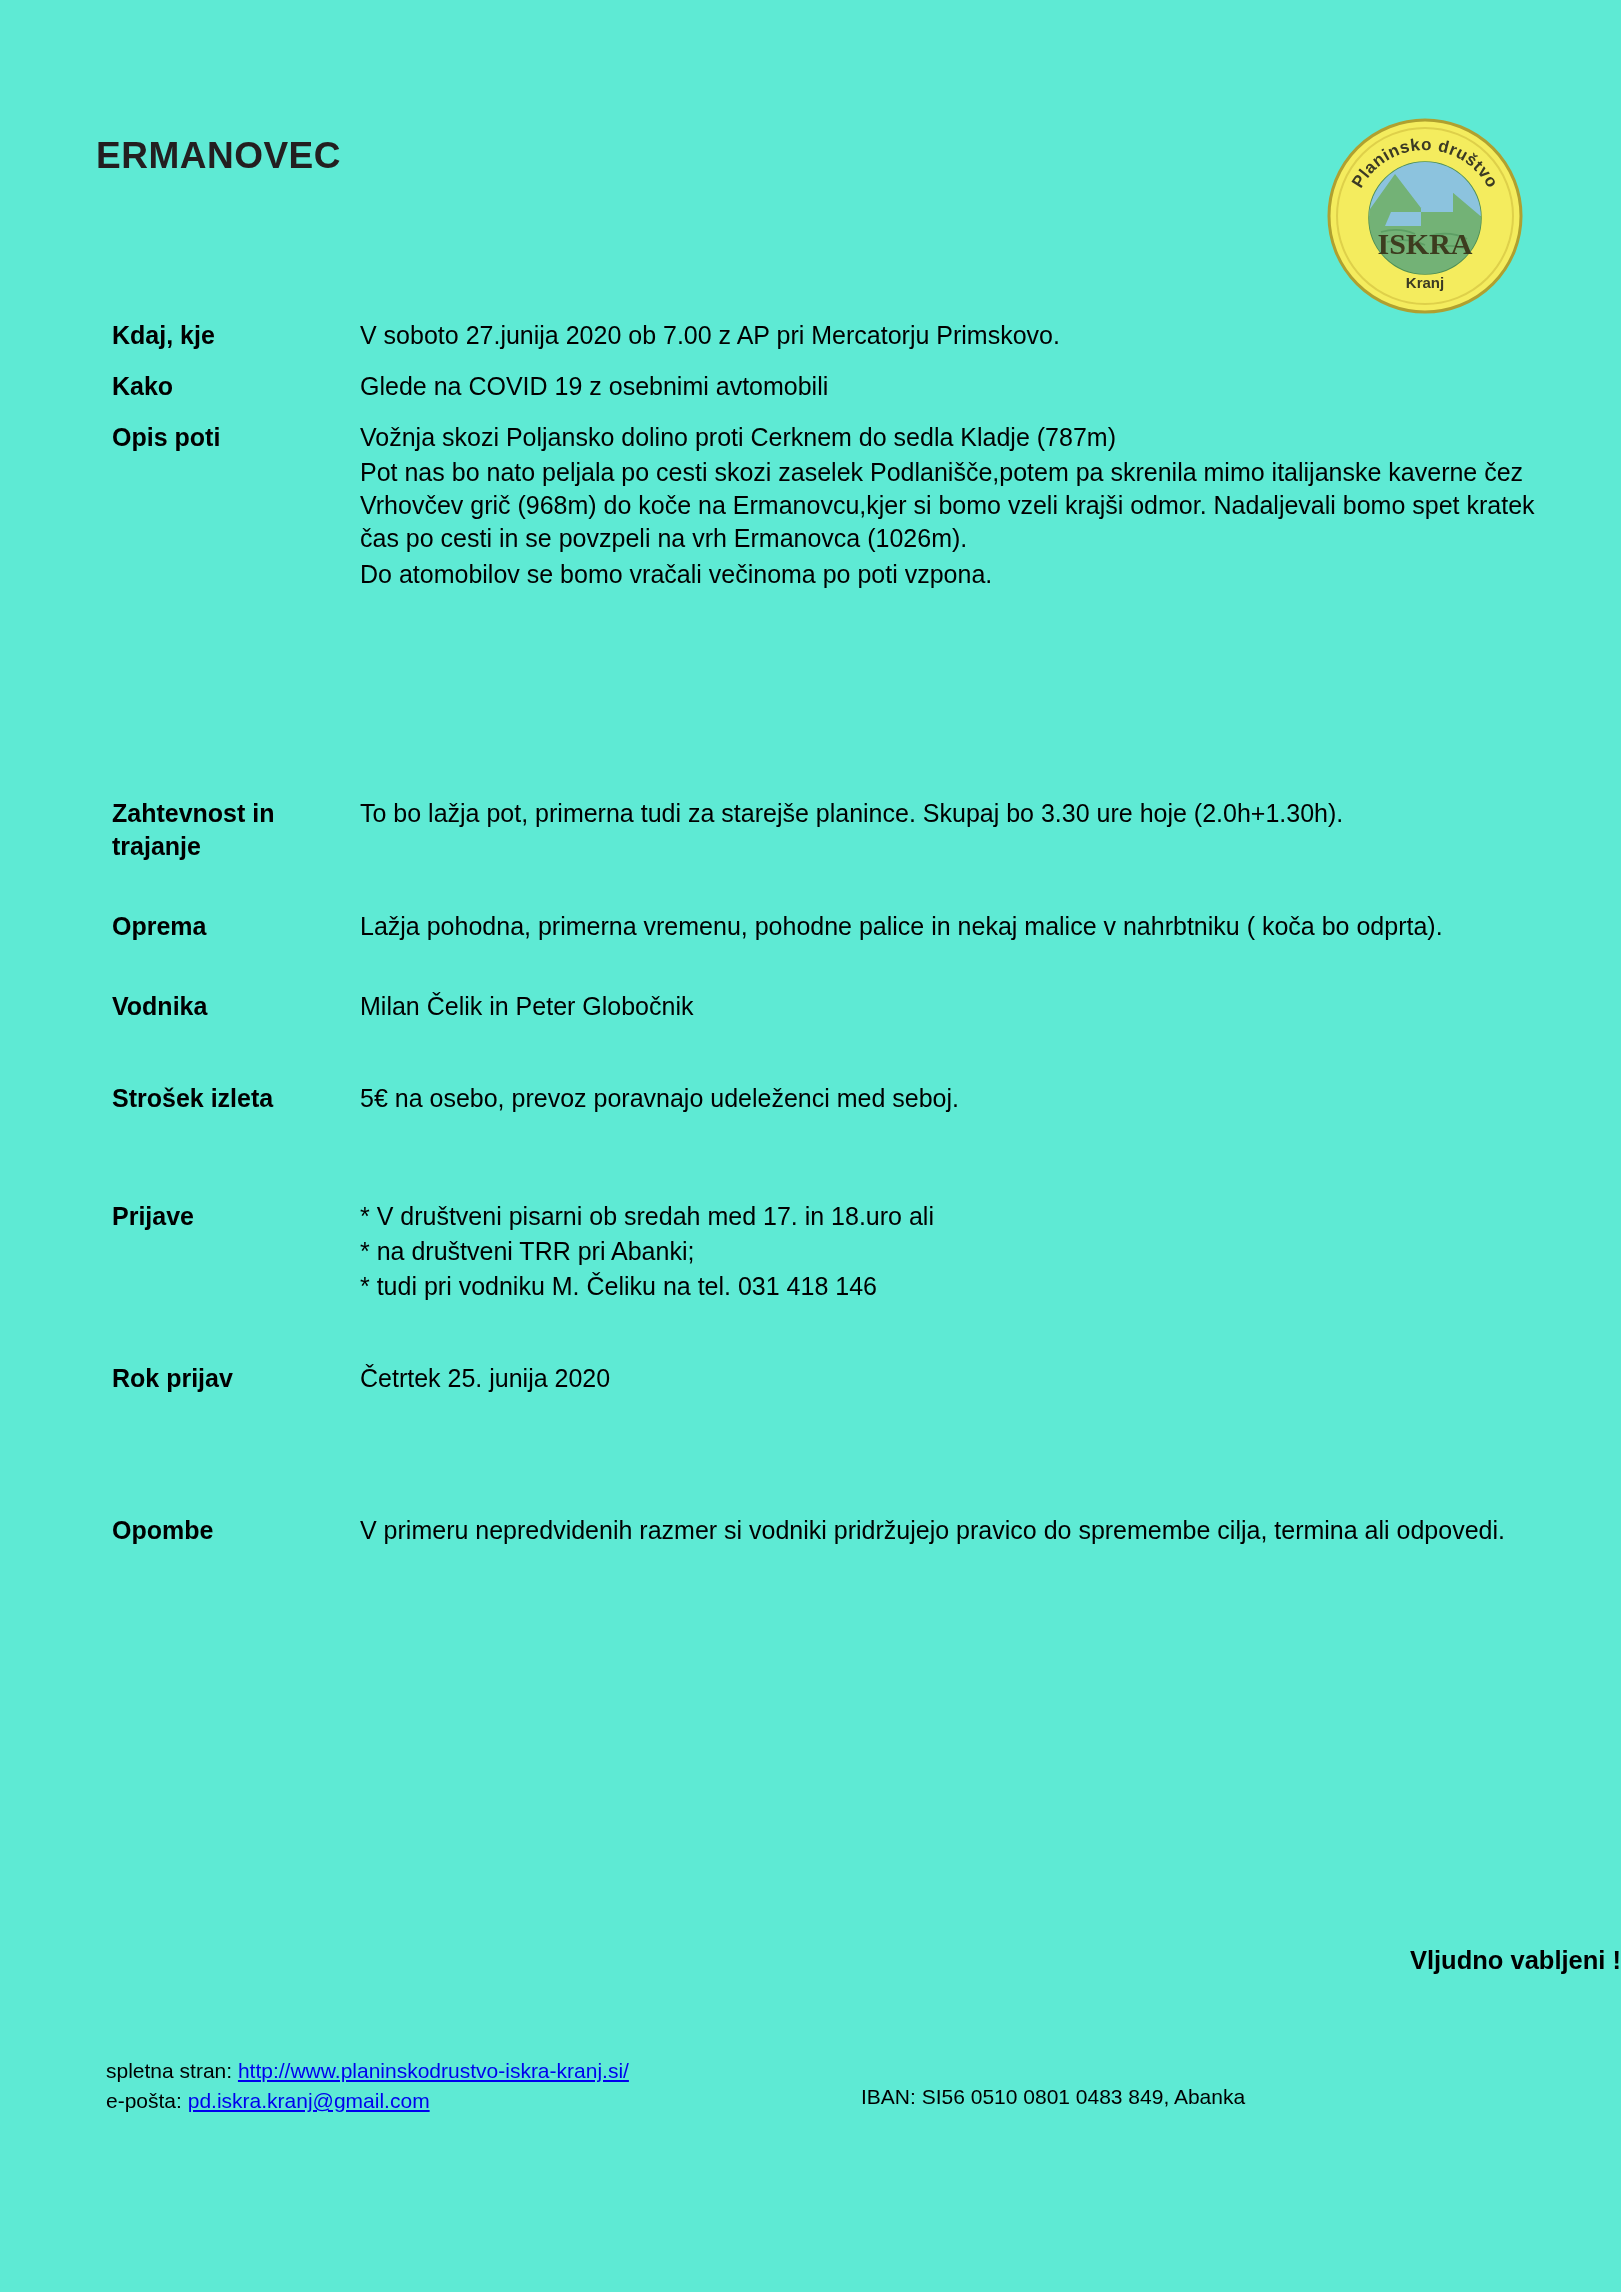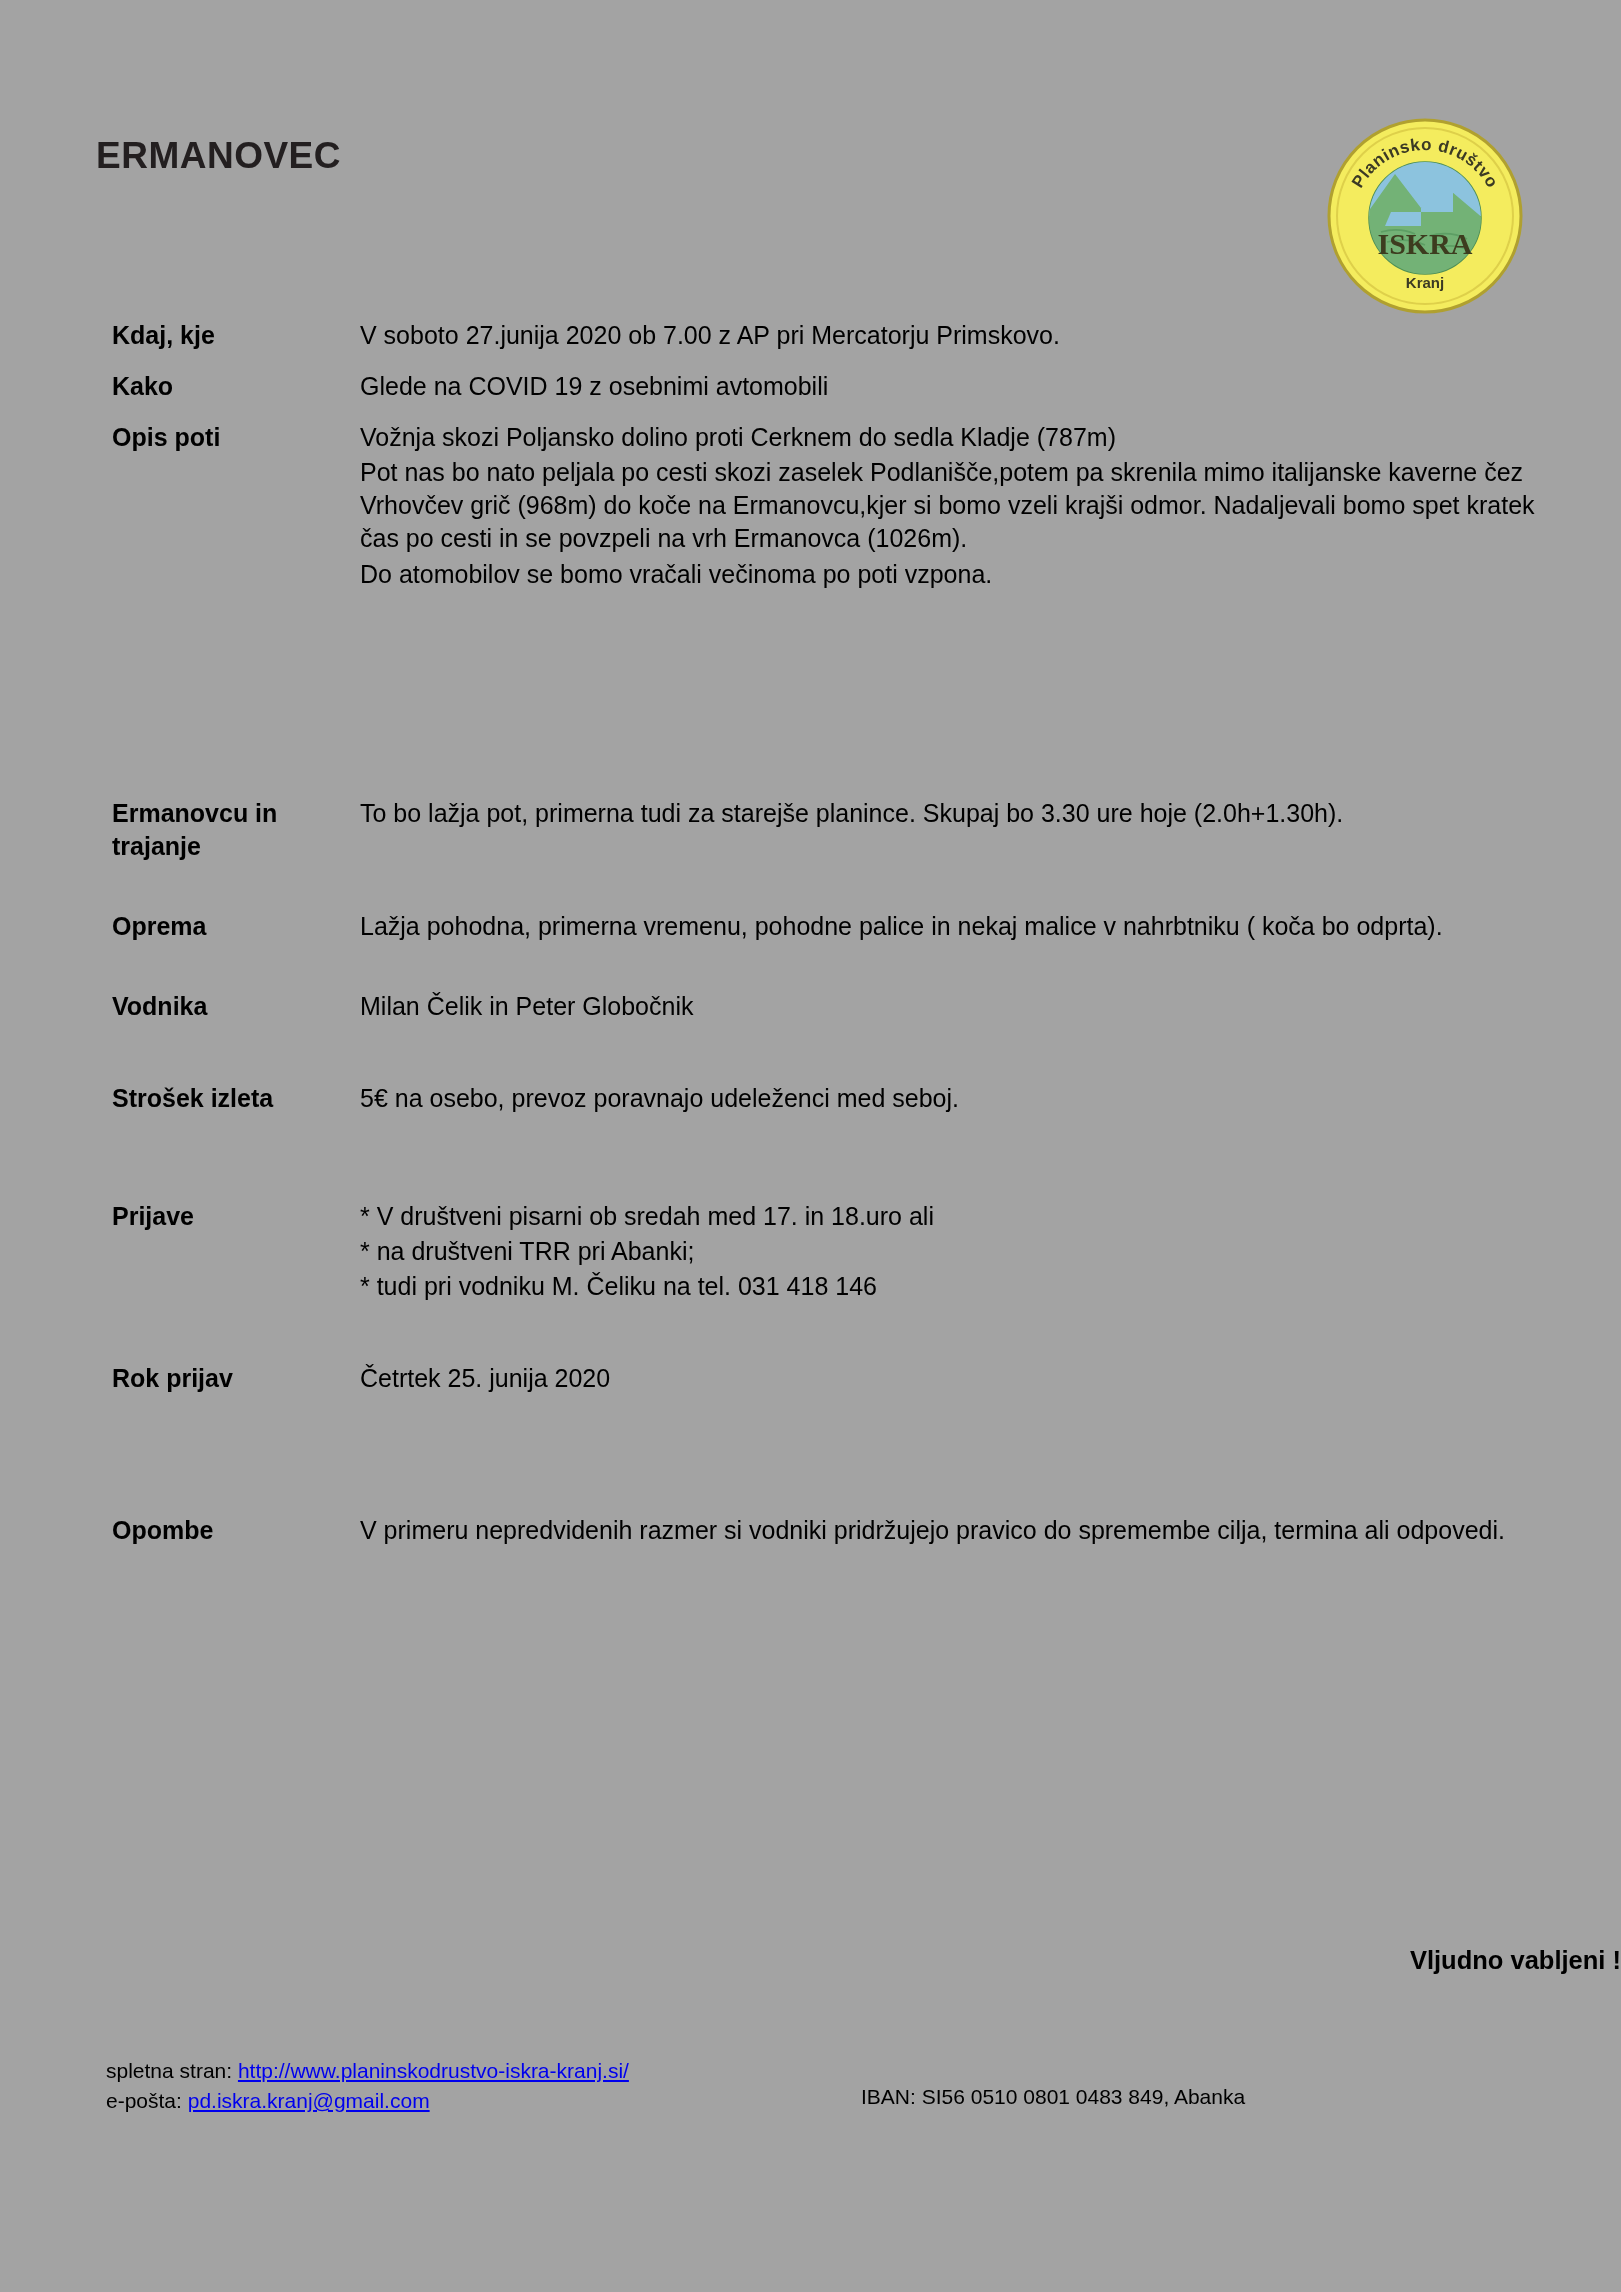--- a/index.html
+++ b/index.html
@@ -13,21 +13,21 @@
     height: 2293px;
     position: relative;
     font-family: "Liberation Sans", sans-serif;
     color: #000000;
     overflow: hidden;
   }
 
   .page {
     position: absolute;
     inset: 0;
-    background: #a3a3a3;
+    background: #5eead4;
     padding-left: 36px;
   }
 
   
   .header {
     position: absolute;
     left: 0;
     top: 0;
     width: 100%;
     height: 333px;
@@ -206,21 +206,21 @@
       <div class="row-value">
         <p>Vožnja skozi Poljansko dolino proti Cerknem do sedla Kladje (787m)</p>
         <p>Pot nas bo nato peljala po cesti skozi zaselek Podlanišče,potem pa skrenila mimo italijanske kaverne čez Vrhovčev grič (968m) do koče na Ermanovcu,kjer si bomo vzeli krajši odmor. Nadaljevali bomo spet kratek čas po cesti in se povzpeli na vrh Ermanovca (1026m).</p>
         <p>Do atomobilov se bomo vračali večinoma po poti vzpona.</p>
       </div>
     </div>
 
     <div class="gap-210"></div>
 
     <div class="row">
-      <div class="row-label">Ermanovcu in trajanje</div>
+      <div class="row-label">Zahtevnost in trajanje</div>
       <div class="row-value">
         <p>To bo lažja pot, primerna tudi za starejše planince. Skupaj bo 3.30 ure hoje (2.0h+1.30h).</p>
       </div>
     </div>
 
     <div class="gap-48"></div>
 
     <div class="row">
       <div class="row-label">Oprema</div>
       <div class="row-value">

